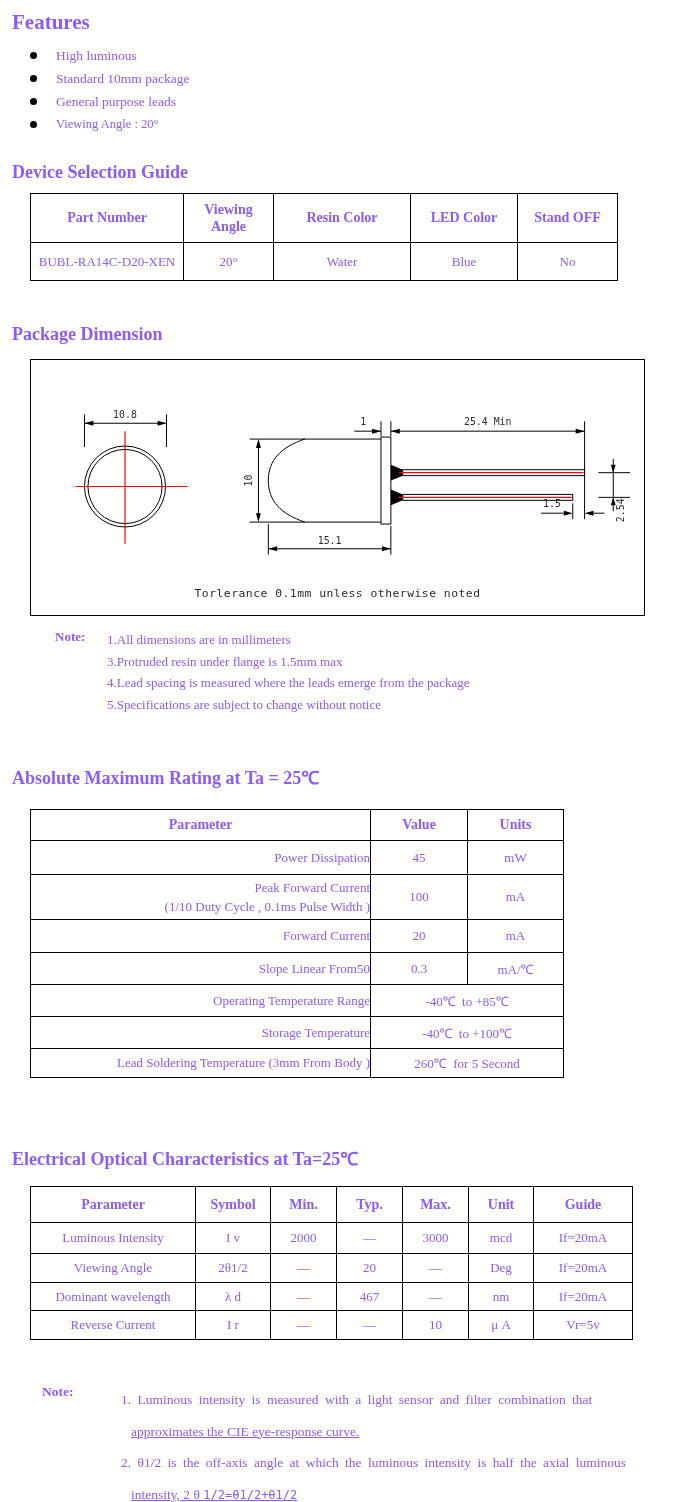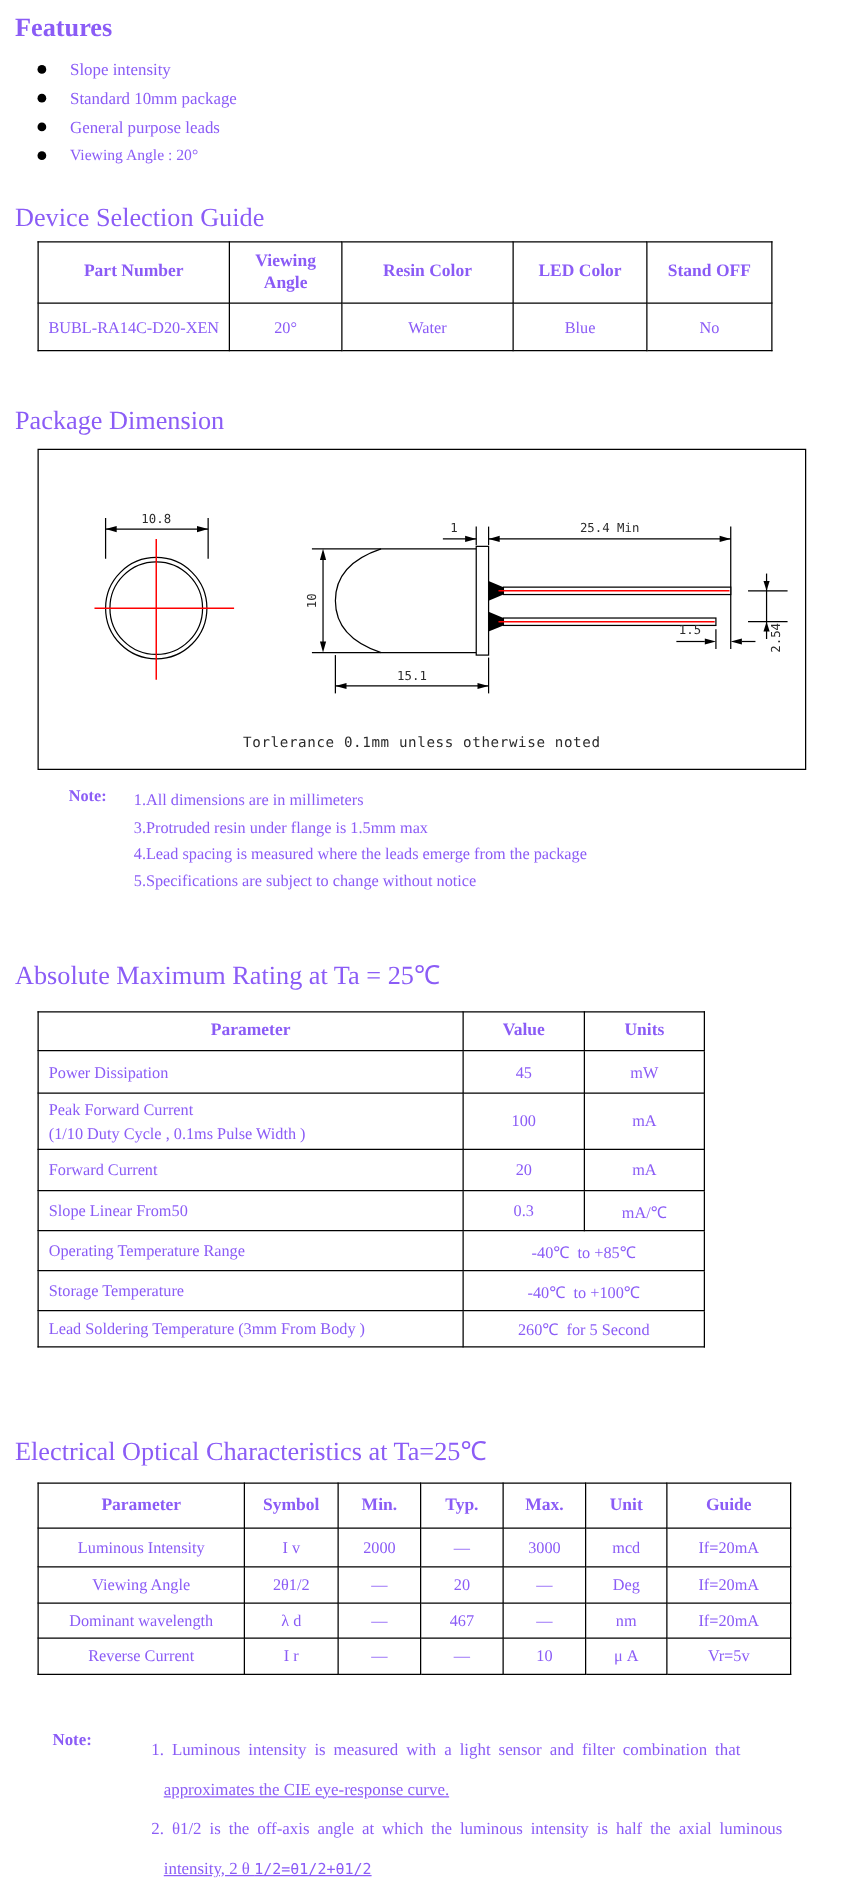--- a/index.html
+++ b/index.html
@@ -1,36 +1,36 @@
 <!DOCTYPE html>
 <html><head>
 <meta charset="utf-8">
 <style>
   html,body { margin:0; padding:0; background:#fff; }
   .page {
     position:relative; width:677px; height:1502px; background:#ffffff;
     font-family:"Liberation Serif", serif; color:#8b5cf6; overflow:hidden;
   }
   .h1 { position:absolute; left:12px; margin:0; font-size:21px; font-weight:bold; }
-  .h2 { position:absolute; left:12px; margin:0; font-size:21px; font-weight:normal; }
+  .h2 { position:absolute; left:12px; margin:0; font-size:18px; font-weight:bold; }
 
   
   .feature-list { position:absolute; left:30px; top:44px; }
   .feature-item { display:flex; align-items:center; height:23px; font-size:13.5px; }
   .feature-item:last-child { font-size:12.5px; }
   .bullet { width:7px; height:7px; border-radius:50%; background:#000; margin-right:19px; flex:0 0 auto; }
 
   
   table.t { position:absolute; border-collapse:collapse; table-layout:fixed; }
   table.t th, table.t td {
     border:1.5px solid #000; padding:0; text-align:center; vertical-align:middle;
     font-size:13px; overflow:hidden;
   }
   table.t th { font-size:14px; font-weight:bold; line-height:1.25; }
-  #table-abs td.param { text-align:left; padding-left:8px; }
+  #table-abs td.param { text-align:right; padding-left:8px; }
   .pre { white-space:pre-wrap; }
   .p2 { line-height:1.5; }
 
   
   .diagram-box { position:absolute; left:30px; top:359px; width:613px; height:255px; border:1.5px solid #000; }
   .dim-text { font-family:"DejaVu Sans Mono", monospace; font-size:10px; fill:#2b2b2b; }
   .tol-text { font-family:"DejaVu Sans Mono", monospace; font-size:11.5px; fill:#2b2b2b; letter-spacing:0.5px; }
 
   
   .pkg-note { position:absolute; left:55px; top:629px; font-size:13px; }
@@ -48,21 +48,21 @@
 </style>
 </head>
 <body>
 
 <div class="page">
 
   <h1 class="h1" style="top:10px">Features</h1>
   <div class="feature-list">
     <div class="feature-item">
       <span class="bullet"></span>
-      <span>Slope intensity</span>
+      <span>High luminous</span>
     </div>
     <div class="feature-item">
       <span class="bullet"></span>
       <span>Standard 10mm package</span>
     </div>
     <div class="feature-item">
       <span class="bullet"></span>
       <span>General purpose leads</span>
     </div>
     <div class="feature-item">

